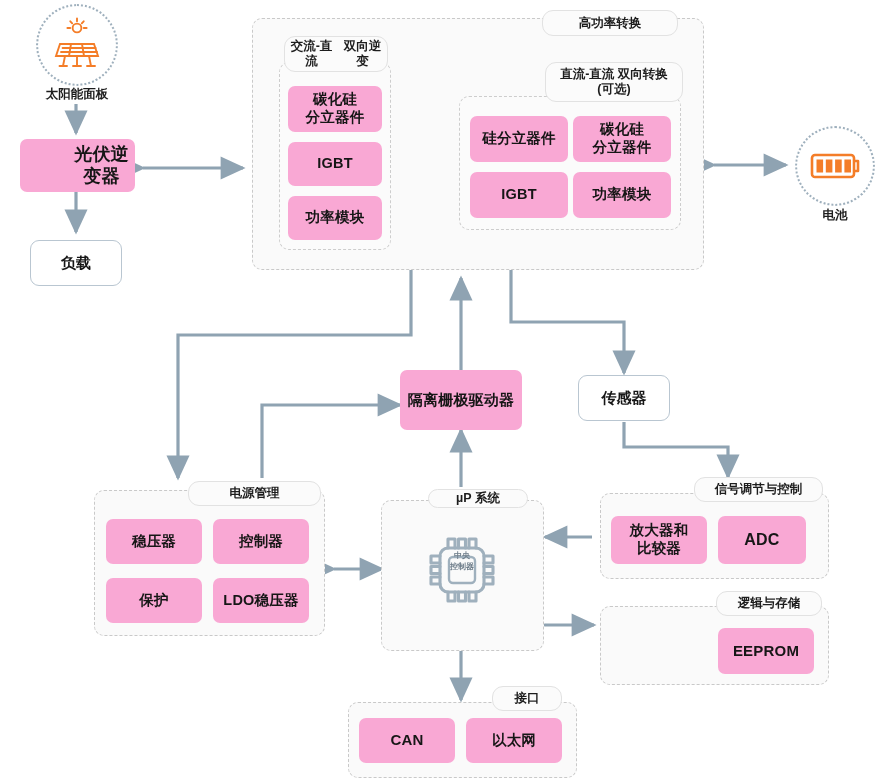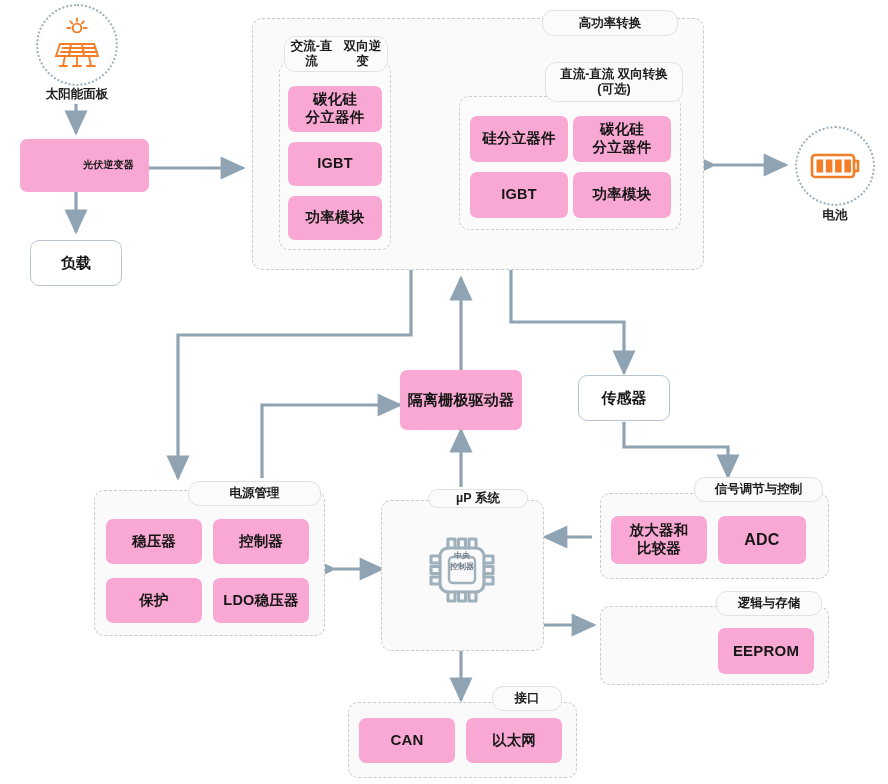--- a/index.html
+++ b/index.html
@@ -141,21 +141,21 @@
         <line x1="31" y1="42" x2="31" y2="52"></line>
         <line x1="43" y1="42" x2="45" y2="52"></line>
         <line x1="13.5" y1="52" x2="21" y2="52"></line>
         <line x1="27" y1="52" x2="35" y2="52"></line>
         <line x1="41" y1="52" x2="49" y2="52"></line>
       </g>
     </svg>
   </div>
   <div class="abs cap" style="left:17px;top:86px;width:120px;">太阳能面板</div>
 
-  <div class="abs orange-box" style="left:20px;top:139px;width:129px;height:53px;font-size:10px;padding-left:48px;">光伏逆变器</div>
+  <div class="abs orange-box" style="left:20px;top:139px;width:115px;height:53px;font-size:18px;padding-left:48px;">光伏逆变器</div>
 
   <div class="abs white-box" style="left:30px;top:240px;width:92px;height:46px;">负载</div>
 
   <div class="abs circle-dot" style="left:795px;top:126px;width:80px;height:80px;"></div>
   <div class="abs" style="left:810px;top:148px;width:52px;height:36px;">
     <svg viewBox="0 0 52 36" width="52" height="36">
       <g stroke="#F47D28" fill="none">
         <rect x="2" y="7" width="42" height="22" rx="3" stroke-width="2.6"></rect>
         <path d="M44,13 L48,13 L48,23 L44,23" stroke-width="2.6" stroke-linejoin="round"></path>
         <rect x="6.5" y="11.5" width="6.6" height="13" fill="#F47D28" stroke="none"></rect>

